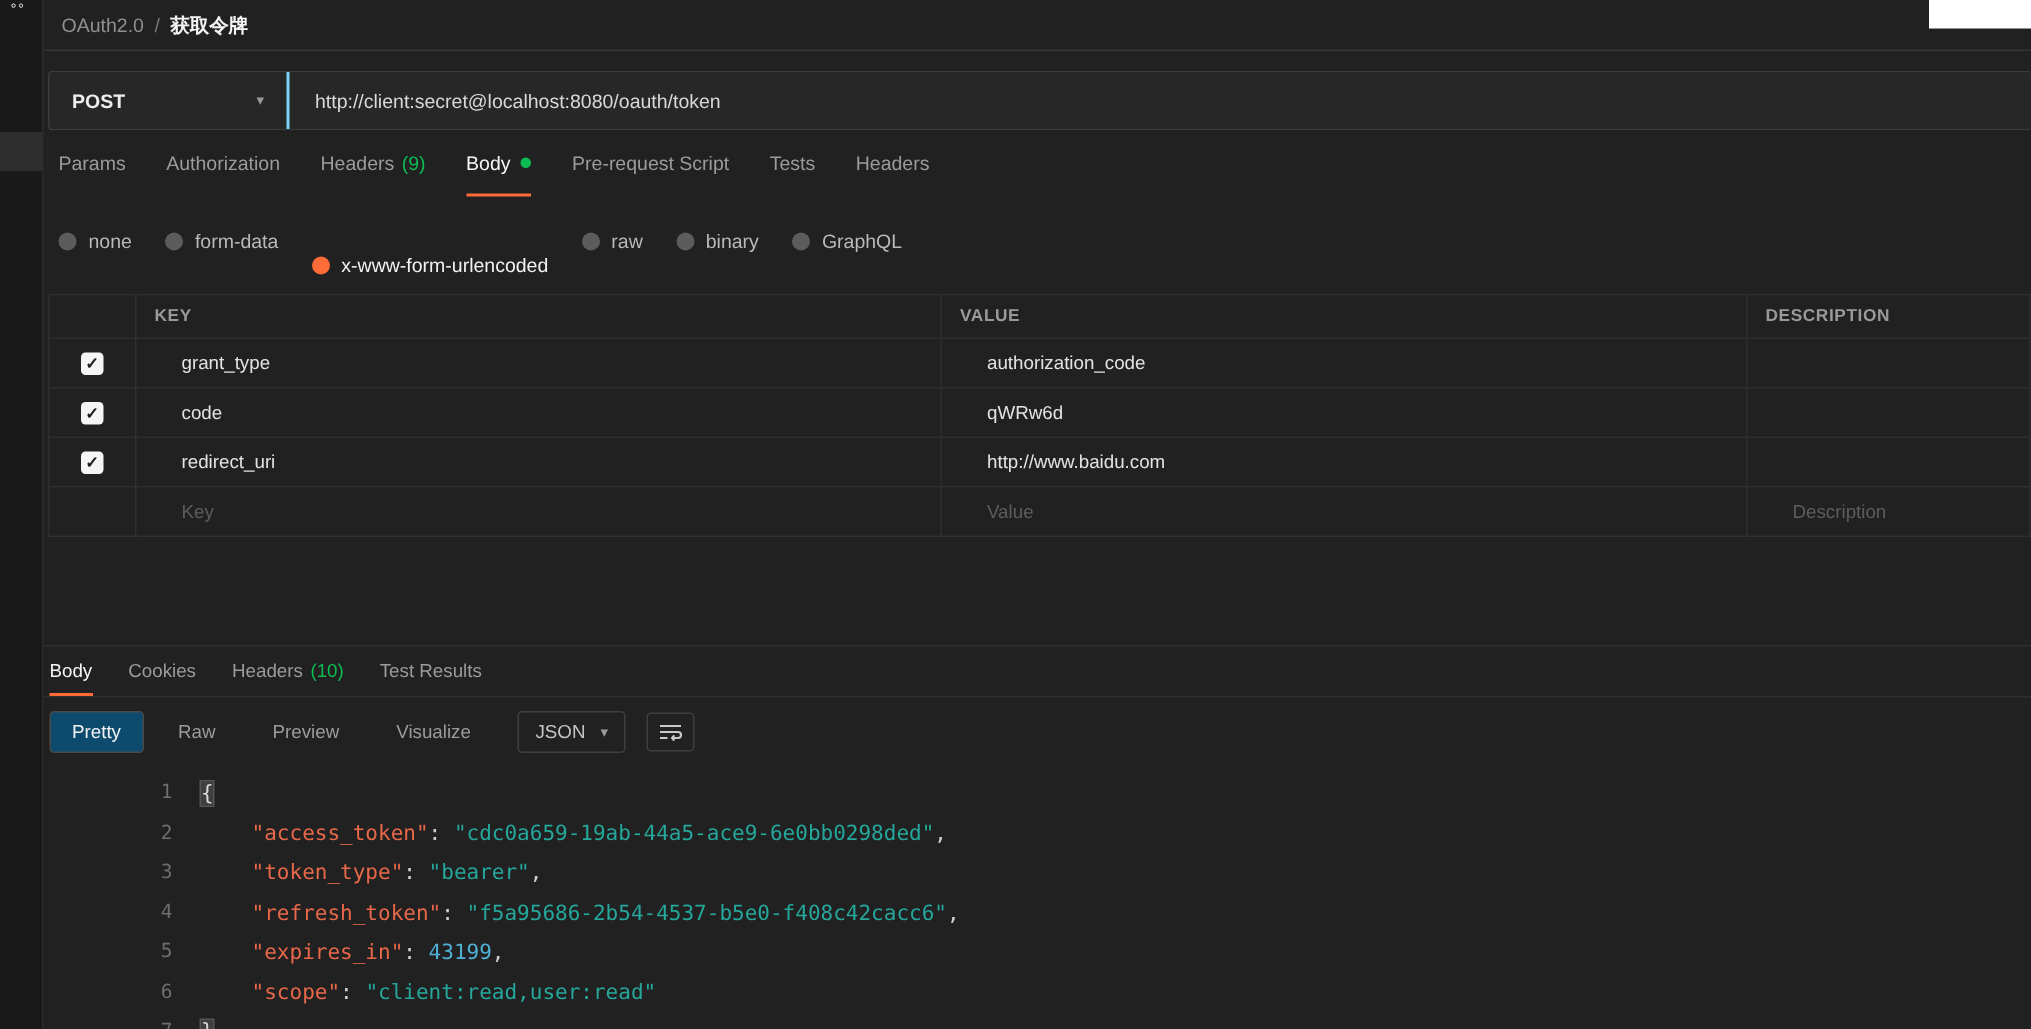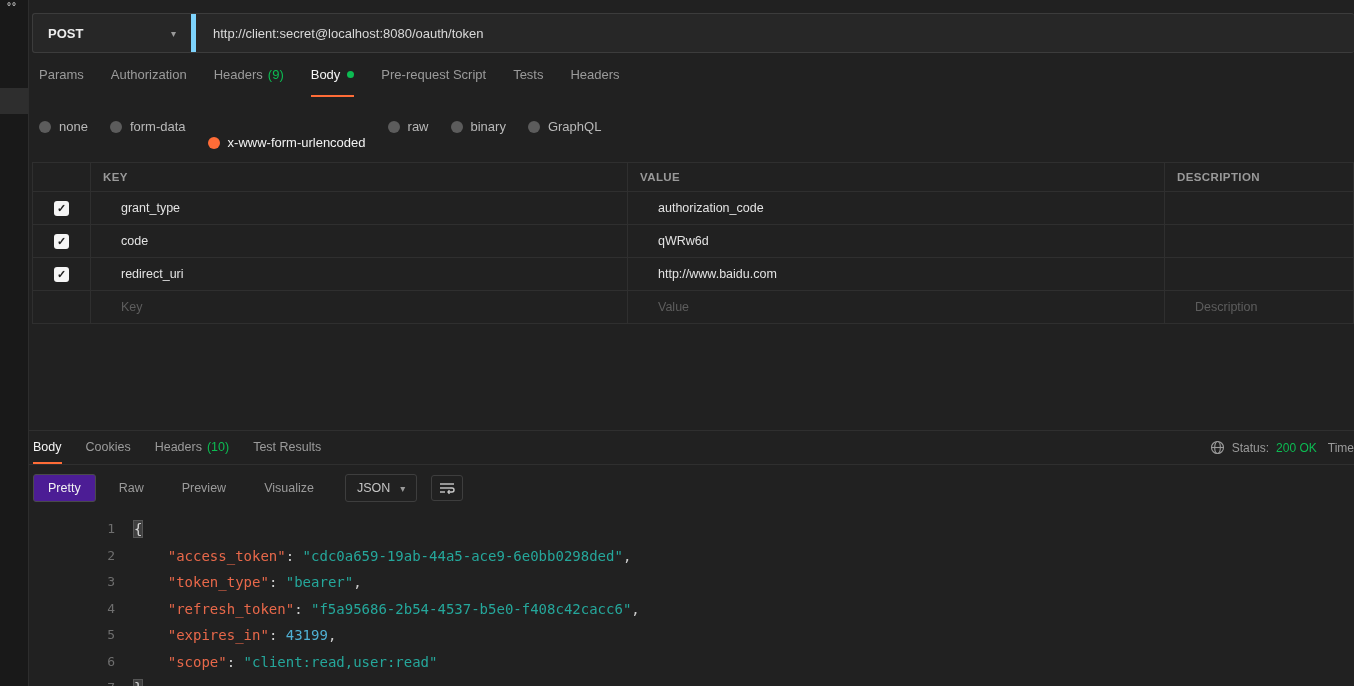--- a/index.html
+++ b/index.html
@@ -17,21 +17,21 @@
 
   
   .topbar{height:33px;border-bottom:1px solid #363636;display:flex;align-items:center;padding-left:12px;position:relative;font-size:13px;}
   .bc-col{color:#8f8f8f;}
   .bc-sep{color:#777;margin:0 7px;}
   .bc-req{color:#f4f4f4;font-weight:bold;}
   .white-box{position:absolute;right:0;top:0;width:68px;height:19px;background:#ffffff;}
 
   
   .request-bar{margin:13px 0 0 3px;height:38px;display:flex;align-items:stretch;background:#272727;border:1px solid #3c3c3c;border-radius:3px;border-right:none;}
-  .method{width:128px;flex:none;display:flex;align-items:center;justify-content:space-between;padding:0 15px;border-right:5px solid #7dd3fc;color:#ededed;font-weight:bold;font-size:13px;cursor:pointer;text-align:center;}
+  .method{width:128px;flex:none;display:flex;align-items:center;justify-content:space-between;padding:0 15px;border-right:2px solid #7dd3fc;color:#ededed;font-weight:bold;font-size:13px;cursor:pointer;text-align:center;}
   .chev{color:#9a9a9a;font-size:10px;font-weight:normal;}
   .url{flex:1;display:flex;align-items:center;padding:0 17px;color:#d9d9d9;font-size:13px;}
 
   
   .req-tabs{display:flex;align-items:stretch;gap:27px;padding:0 10px;height:44px;font-size:13px;color:#9b9b9b;}
   .req-tab{display:flex;align-items:center;border-bottom:2px solid transparent;cursor:pointer;white-space:nowrap;}
   .req-tab .count{color:#0cbb52;margin-left:5px;}
   .req-tab.active{color:#f5f5f5;border-bottom-color:#ff6c37;}
   .req-tab .dot{width:7px;height:7px;border-radius:50%;background:#0cbb52;margin-left:7px;display:inline-block;}
 
@@ -58,21 +58,21 @@
   .resp-tab{display:flex;align-items:center;border-bottom:2px solid transparent;cursor:pointer;white-space:nowrap;}
   .resp-tab .count{color:#0cbb52;margin-left:5px;}
   .resp-tab.active{color:#f5f5f5;border-bottom-color:#ff6c37;}
   .resp-meta{margin-left:auto;display:flex;align-items:center;gap:7px;font-size:12px;color:#9b9b9b;white-space:nowrap;}
   .status-value{color:#0cbb52;}
   .time-label{margin-left:4px;}
 
   
   .view-row{display:flex;align-items:center;gap:8px;padding:9px 0 9px 4px;}
   .view-tab{padding:6px 14px;font-size:12.5px;color:#9b9b9b;border:1px solid transparent;border-radius:3px;cursor:pointer;}
-  .view-tab.active{background:#4c1d95;border-color:#4a4a4a;color:#f2f2f2;}
+  .view-tab.active{background:#0c4a6e;border-color:#4a4a4a;color:#f2f2f2;}
   .format-select{display:flex;align-items:center;gap:10px;padding:6px 11px;border:1px solid #3e3e3e;border-radius:3px;color:#c4c4c4;font-size:12.5px;margin-left:8px;cursor:pointer;}
   .wrap-btn{margin-left:6px;padding:5px 7px;border:1px solid #3e3e3e;border-radius:3px;display:flex;align-items:center;cursor:pointer;}
 
   
   .code{font-family:"DejaVu Sans Mono",monospace;font-size:14px;line-height:26.5px;padding-top:5px;color:#d4d4d4;}
   .code-line{display:flex;}
   .ln{width:86px;flex:none;text-align:right;color:#6e6e6e;padding-right:19px;font-size:13px;}
   .lc span{white-space:pre;}
   .tok-key{color:#e8684a;}
   .tok-string{color:#25a79b;}
@@ -86,20 +86,26 @@
 
 <div class="app">
 
   <div class="side-strip">
     <div class="side-dots">°°</div>
     <div class="side-active"></div>
   </div>
 
   <div class="main">
 
+    <div class="topbar">
+      <span class="bc-col">OAuth2.0</span>
+      <span class="bc-sep">/</span>
+      <span class="bc-req">获取令牌</span>
+      <div class="white-box"></div>
+    </div>
 
     <div class="request-bar">
       <div class="method">
         <span>POST</span>
         <span class="chev">▾</span>
       </div>
       <div class="url">http://client:secret@localhost:8080/oauth/token</div>
     </div>
 
     <div class="req-tabs" id="req-tabs">
@@ -202,32 +208,20 @@
               <span>Cookies</span>
             </div>
             <div class="resp-tab">
               <span>Headers</span>
               <span class="count">(10)</span>
             </div>
             <div class="resp-tab">
               <span>Test Results</span>
             </div>
           </div>
-        <div class="resp-meta">
-          <span>
-            <svg width="15" height="15" viewBox="0 0 15 15">
-              <circle cx="7.5" cy="7.5" r="6" fill="none" stroke="#9b9b9b" stroke-width="1.1"></circle>
-              <line x1="1.5" y1="7.5" x2="13.5" y2="7.5" stroke="#9b9b9b" stroke-width="1.1"></line>
-              <ellipse cx="7.5" cy="7.5" rx="2.8" ry="6" fill="none" stroke="#9b9b9b" stroke-width="1.1"></ellipse>
-            </svg>
-          </span>
-          <span>Status:</span>
-          <span class="status-value">200 OK</span>
-          <span class="time-label">Time</span>
-        </div>
       </div>
 
       <div class="view-row">
         <div id="view-tabs" style="display:flex;gap:8px;">
             <div class="view-tab active">Pretty</div>
             <div class="view-tab">Raw</div>
             <div class="view-tab">Preview</div>
             <div class="view-tab">Visualize</div>
           </div>
         <div class="format-select">

